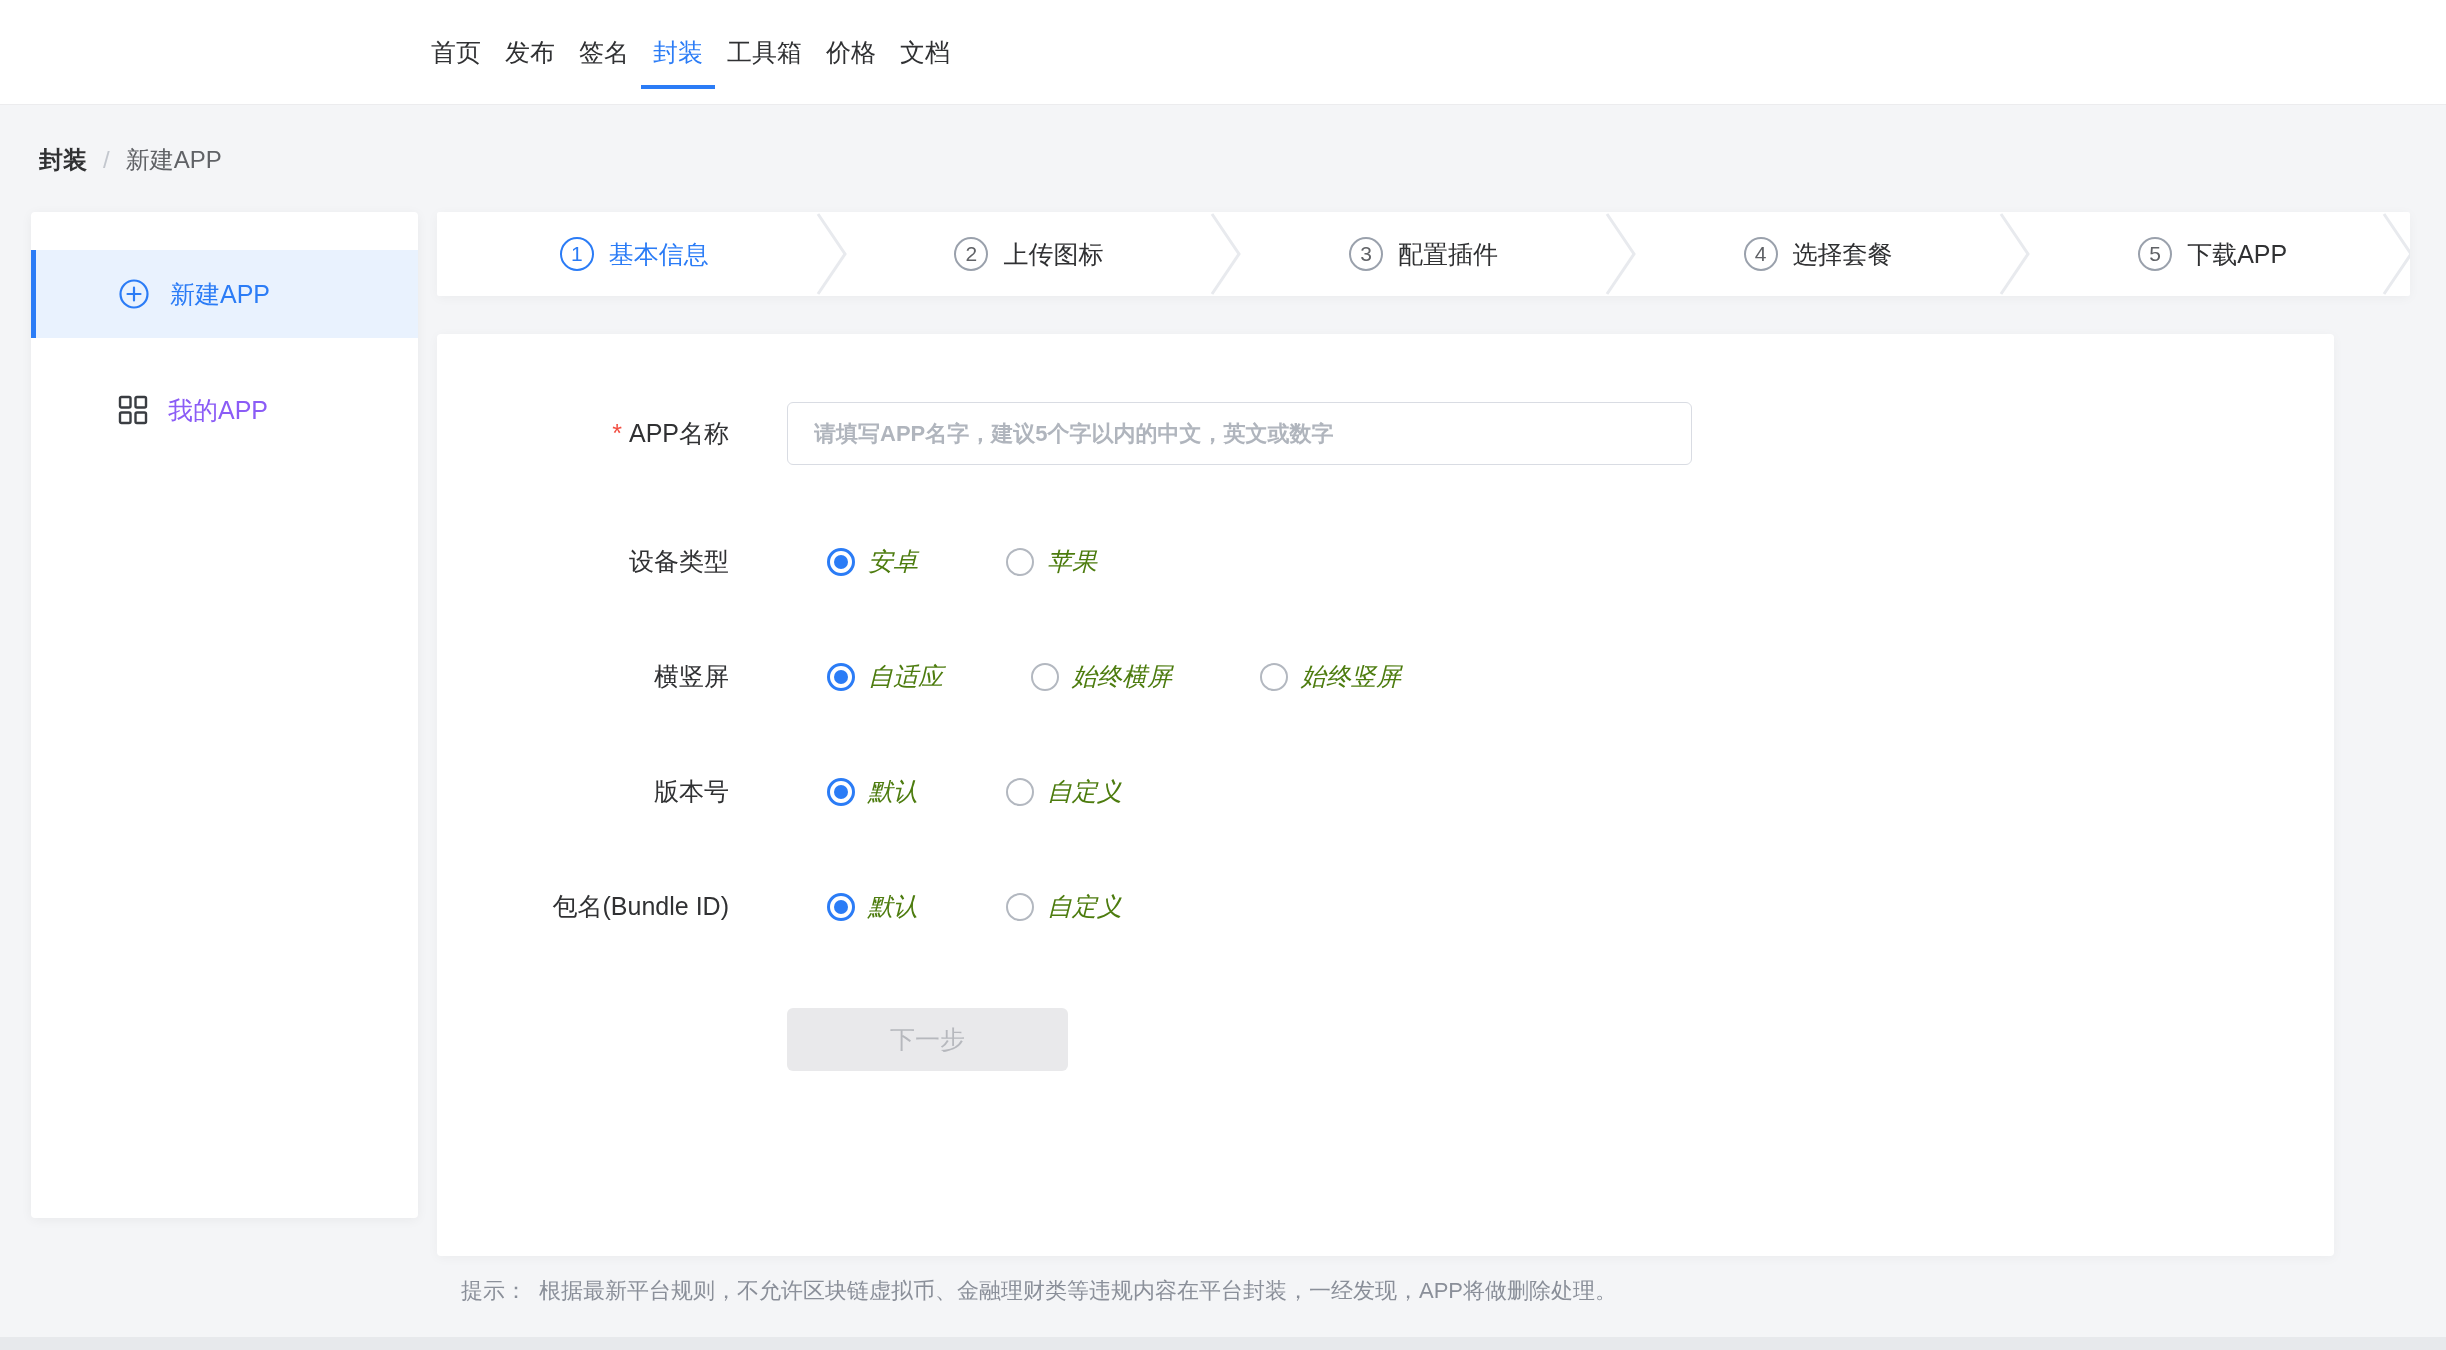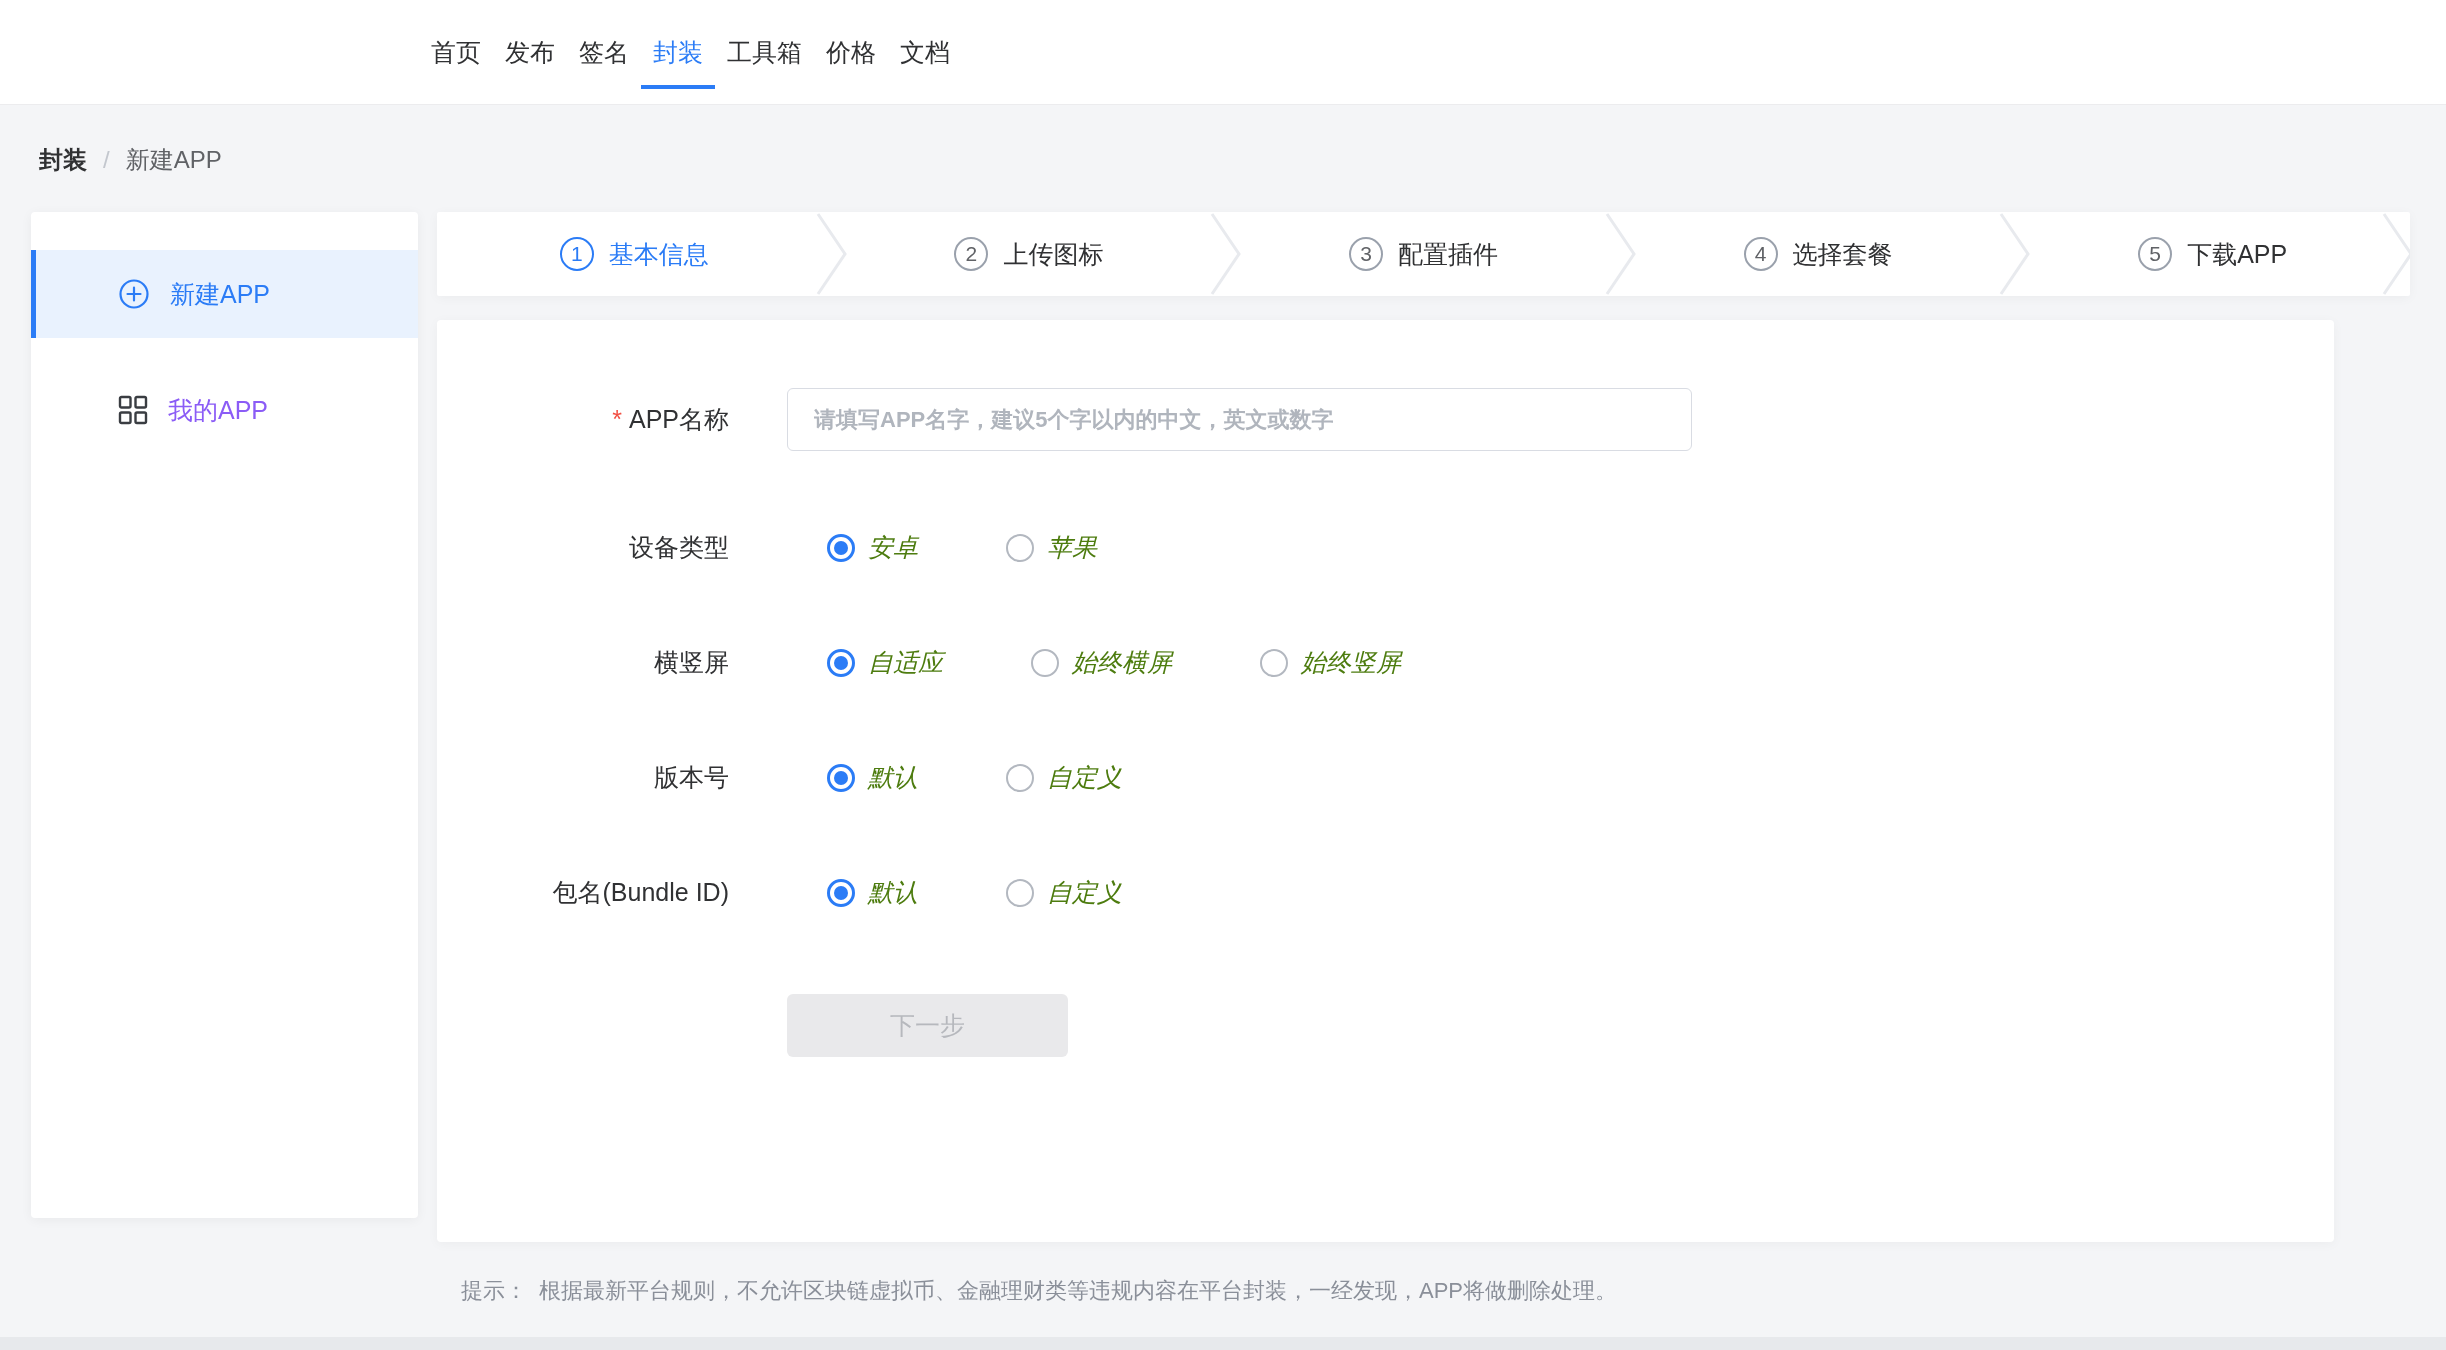--- a/index.html
+++ b/index.html
@@ -68,21 +68,21 @@
     display: flex; align-items: center; justify-content: center;
     font-size: 21px; flex: none;
   }
   .step.active { color: #2b7cf6; }
   .step.active .num { border-color: #2b7cf6; color: #2b7cf6; }
   .chev { position: absolute; top: 0; height: 84px; width: 36px; transform: translateX(-50%); }
   .chev.edge { transform: none; }
 
   
   .form-card {
-    position: absolute; left: 437px; top: 320px; width: 1897px; height: 922px;
+    position: absolute; left: 437px; top: 334px; width: 1897px; height: 922px;
     background: #ffffff; border-radius: 4px;
     box-shadow: 0 2px 12px rgba(0,0,0,0.04);
     padding-top: 68px;
   }
   .form-row { display: flex; align-items: center; height: 63px; margin-bottom: 65px; }
   .form-row.compact { margin-bottom: 52px; gap: 40px; }
   .form-row.last { margin-bottom: 0; }
   .form-label {
     width: 292px; text-align: right; font-size: 25px; color: #303133;
     flex: none; white-space: nowrap;

